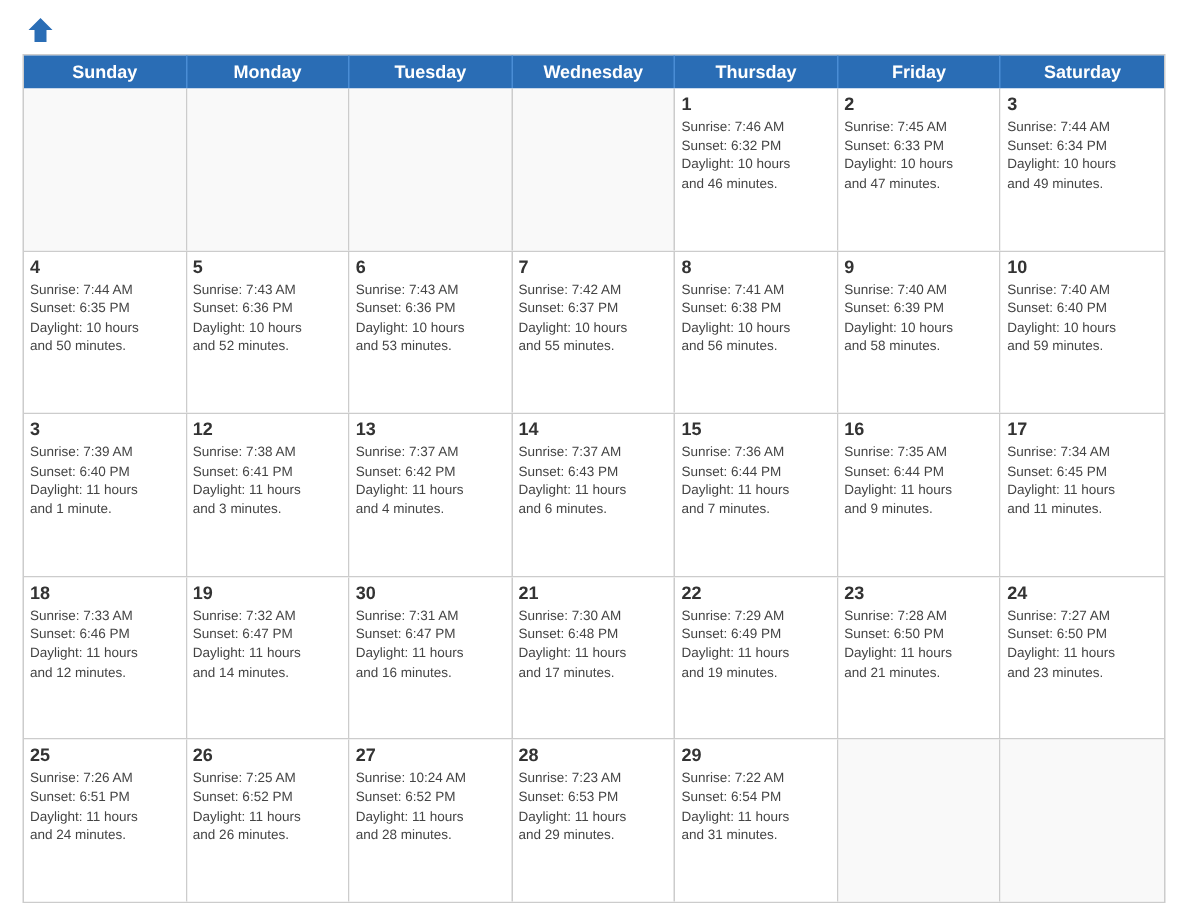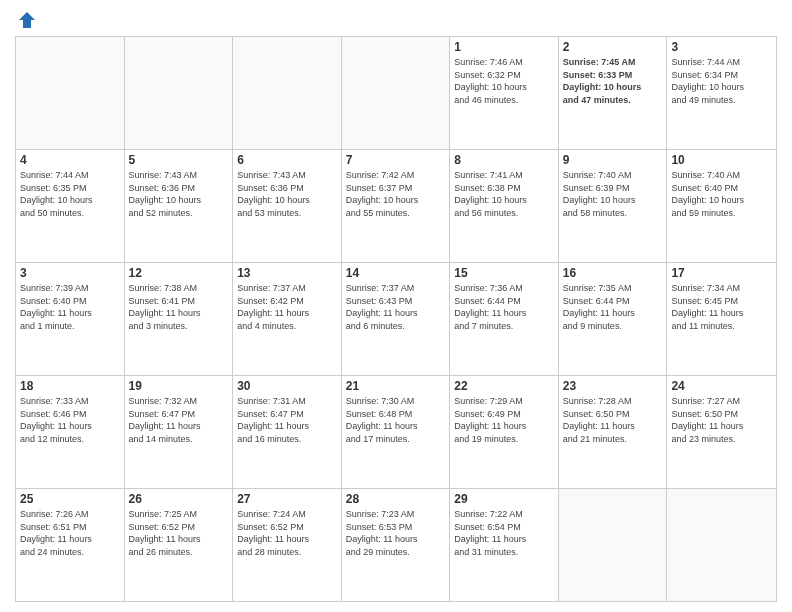--- a/index.html
+++ b/index.html
@@ -130,36 +130,45 @@
       </div>
       <span class="logo-blue"></span>
     </div>
     <div class="title-block">
       <div class="title-month"></div>
       <div class="title-location"></div>
     </div>
   </div>
 
   <div class="calendar">
+    <div class="cal-header-row">
+    <div class="cal-header-cell">Sunday</div>
+        <div class="cal-header-cell">Monday</div>
+        <div class="cal-header-cell">Tuesday</div>
+        <div class="cal-header-cell">Wednesday</div>
+        <div class="cal-header-cell">Thursday</div>
+        <div class="cal-header-cell">Friday</div>
+        <div class="cal-header-cell">Saturday</div>
+      </div>
     <div class="cal-body">
     <div class="cal-row">
           <div class="cal-cell empty"></div>
           <div class="cal-cell empty"></div>
           <div class="cal-cell empty"></div>
           <div class="cal-cell empty"></div>
           <div class="cal-cell">
             <span class="day-num">1</span>
             <div class="cell-text" style="white-space: pre-line;">Sunrise: 7:46 AM
 Sunset: 6:32 PM
 Daylight: 10 hours
 and 46 minutes.</div>
           </div>
           <div class="cal-cell">
             <span class="day-num">2</span>
-            <div class="cell-text" style="white-space: pre-line; font-weight: bold;">Sunrise: 7:45 AM
+            <div class="cell-text" style="white-space: pre-line;">Sunrise: 7:45 AM
 Sunset: 6:33 PM
 Daylight: 10 hours
 and 47 minutes.</div>
           </div>
           <div class="cal-cell">
             <span class="day-num">3</span>
             <div class="cell-text" style="white-space: pre-line;">Sunrise: 7:44 AM
 Sunset: 6:34 PM
 Daylight: 10 hours
 and 49 minutes.</div>
@@ -328,21 +337,21 @@
           </div>
           <div class="cal-cell">
             <span class="day-num">26</span>
             <div class="cell-text" style="white-space: pre-line;">Sunrise: 7:25 AM
 Sunset: 6:52 PM
 Daylight: 11 hours
 and 26 minutes.</div>
           </div>
           <div class="cal-cell">
             <span class="day-num">27</span>
-            <div class="cell-text" style="white-space: pre-line;">Sunrise: 7:24 AM
+            <div class="cell-text" style="white-space: pre-line;">Sunrise: 10:24 AM
 Sunset: 6:52 PM
 Daylight: 11 hours
 and 28 minutes.</div>
           </div>
           <div class="cal-cell">
             <span class="day-num">28</span>
             <div class="cell-text" style="white-space: pre-line;">Sunrise: 7:23 AM
 Sunset: 6:53 PM
 Daylight: 11 hours
 and 29 minutes.</div>

